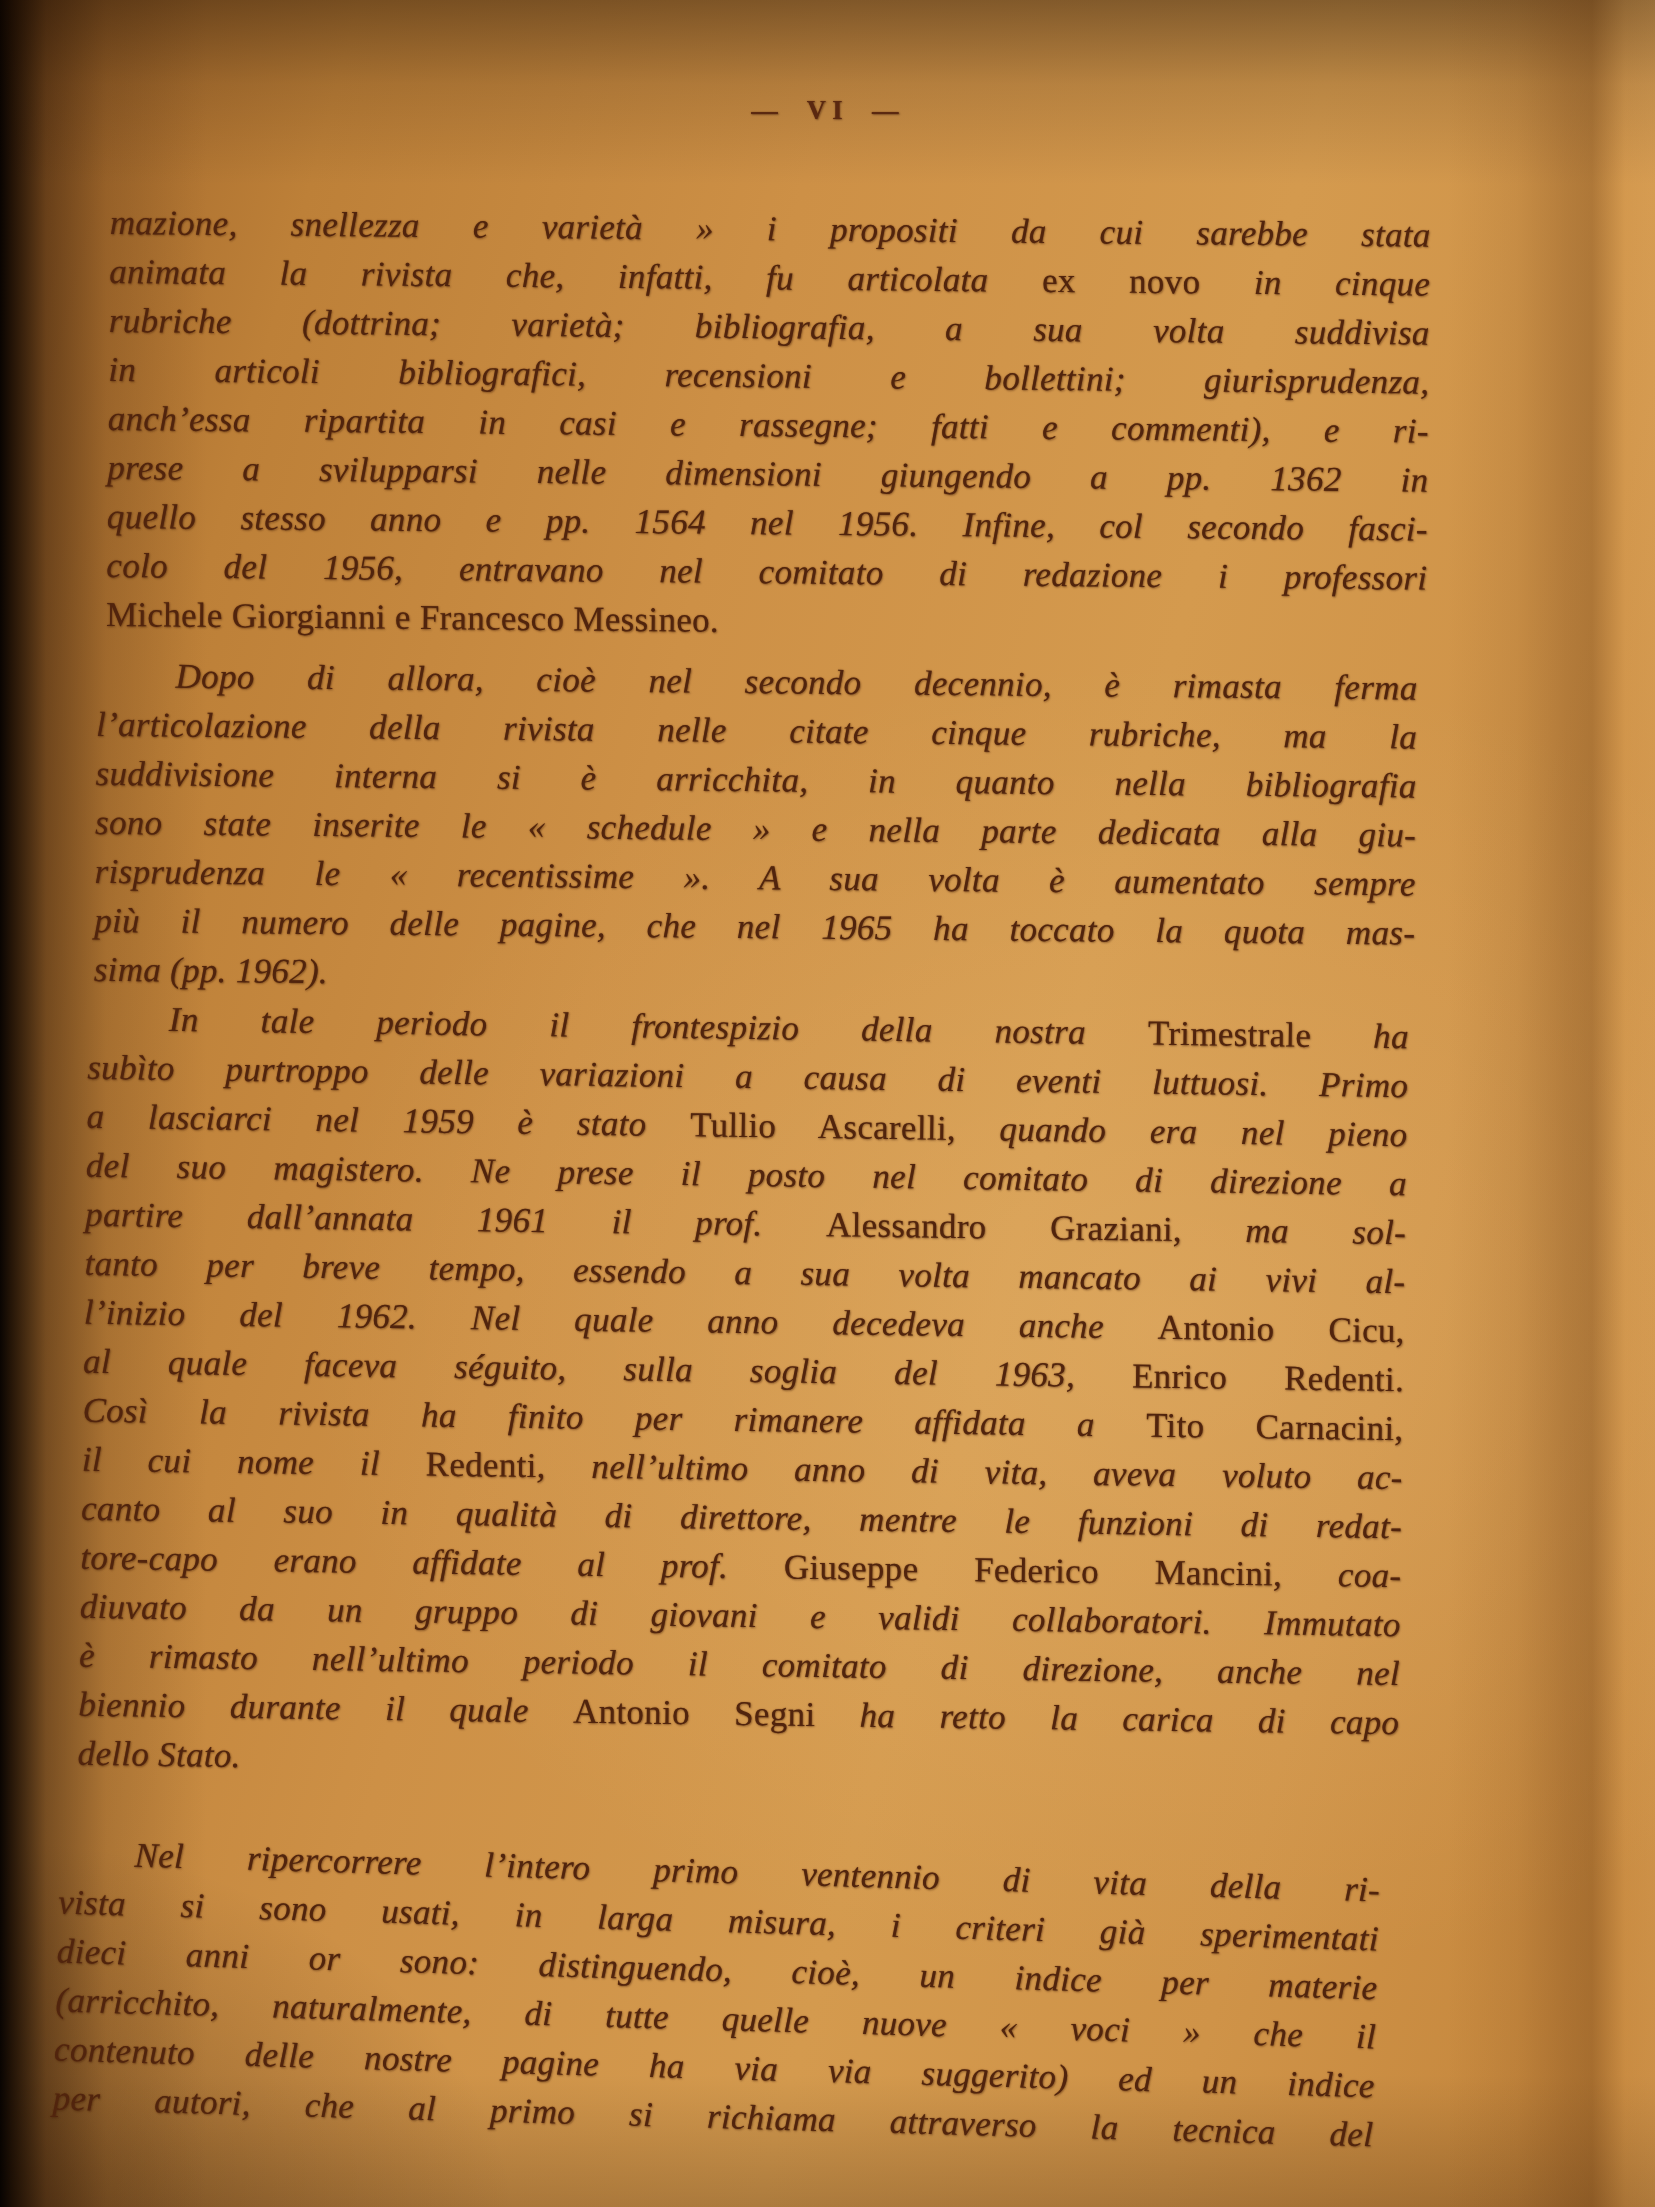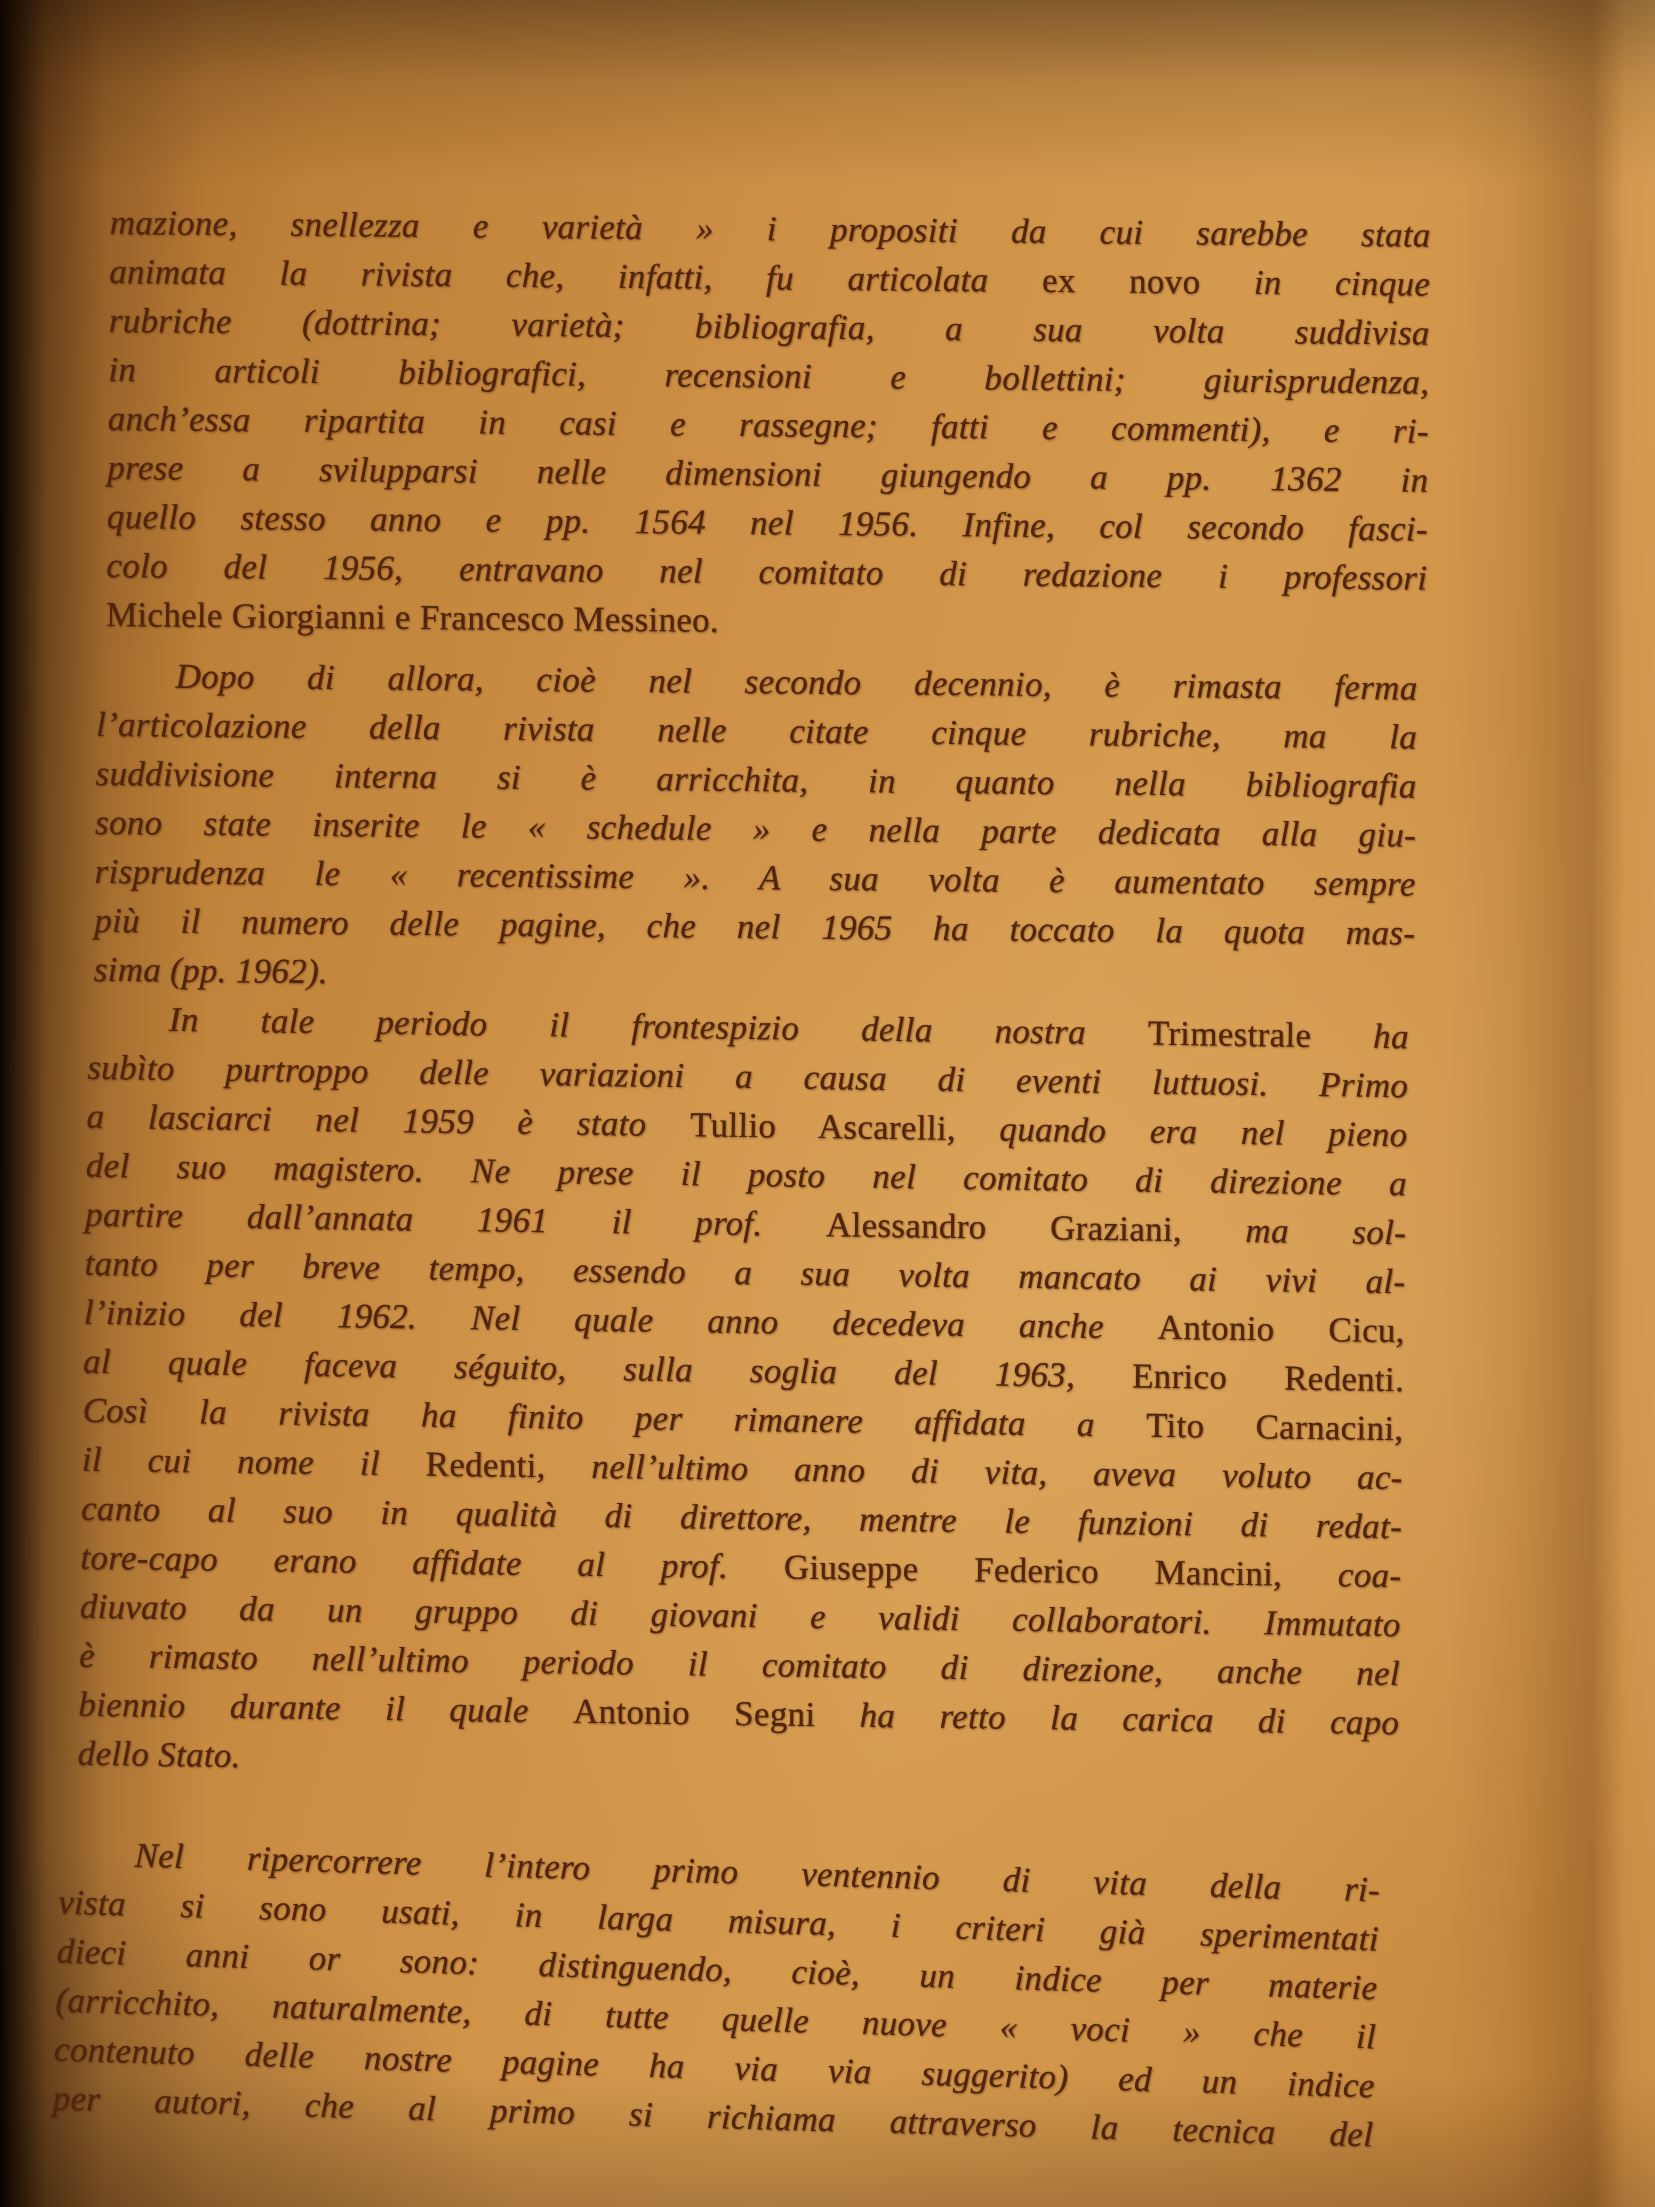--- a/index.html
+++ b/index.html
@@ -62,20 +62,21 @@
     font-style:italic;
   }
   .line.end{text-align-last:left;}
   .roman{font-style:normal;}
   .ital{font-style:italic;}
 </style>
 </head>
 <body>
 
 <div class="photo">
+  <div class="page-number">— VI —</div>
   <div class="text-block">
       <div class="para">
         <div class="line"><span class="ital">mazione, snellezza e varietà » i propositi da cui sarebbe stata</span></div>
         <div class="line"><span class="ital">animata la rivista che, infatti, fu articolata </span><span class="roman">ex novo</span><span class="ital"> in cinque</span></div>
         <div class="line"><span class="ital">rubriche (dottrina; varietà; bibliografia, a sua volta suddivisa</span></div>
         <div class="line"><span class="ital">in articoli bibliografici, recensioni e bollettini; giurisprudenza,</span></div>
         <div class="line"><span class="ital">anch’essa ripartita in casi e rassegne; fatti e commenti), e ri-</span></div>
         <div class="line"><span class="ital">prese a svilupparsi nelle dimensioni giungendo a pp. 1362 in</span></div>
         <div class="line"><span class="ital">quello stesso anno e pp. 1564 nel 1956. Infine, col secondo fasci-</span></div>
         <div class="line"><span class="ital">colo del 1956, entravano nel comitato di redazione i professori</span></div>

